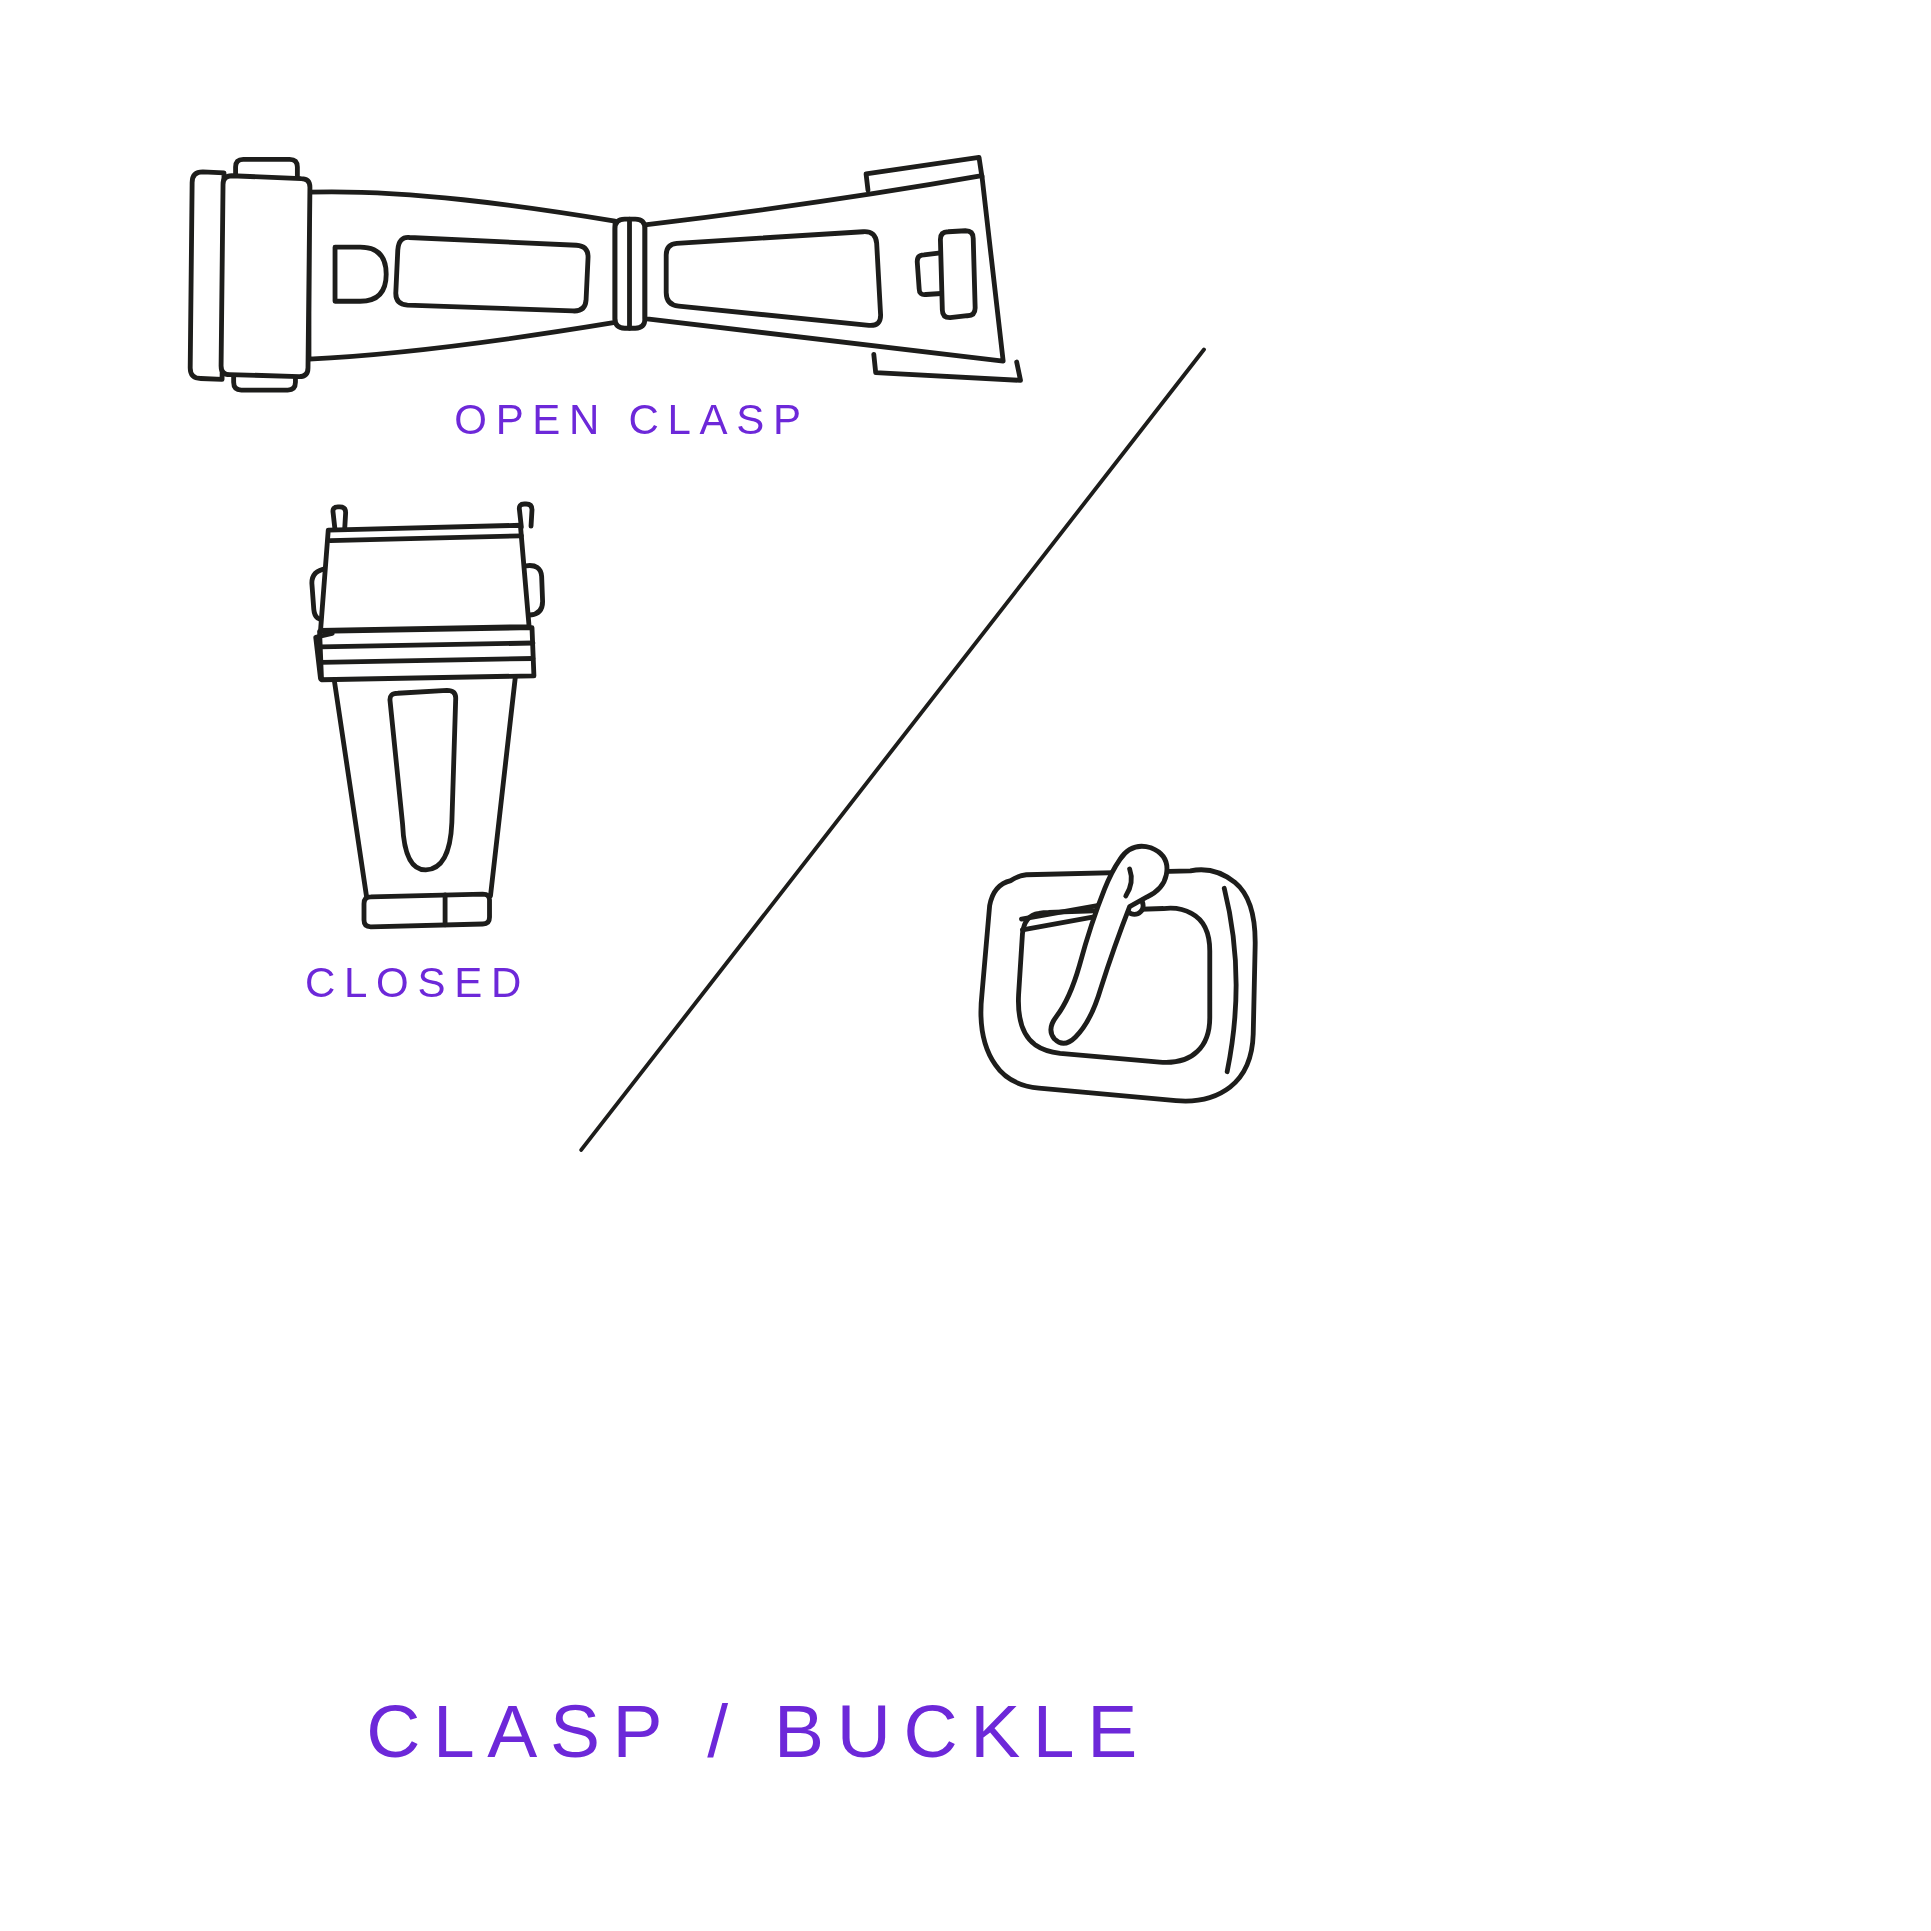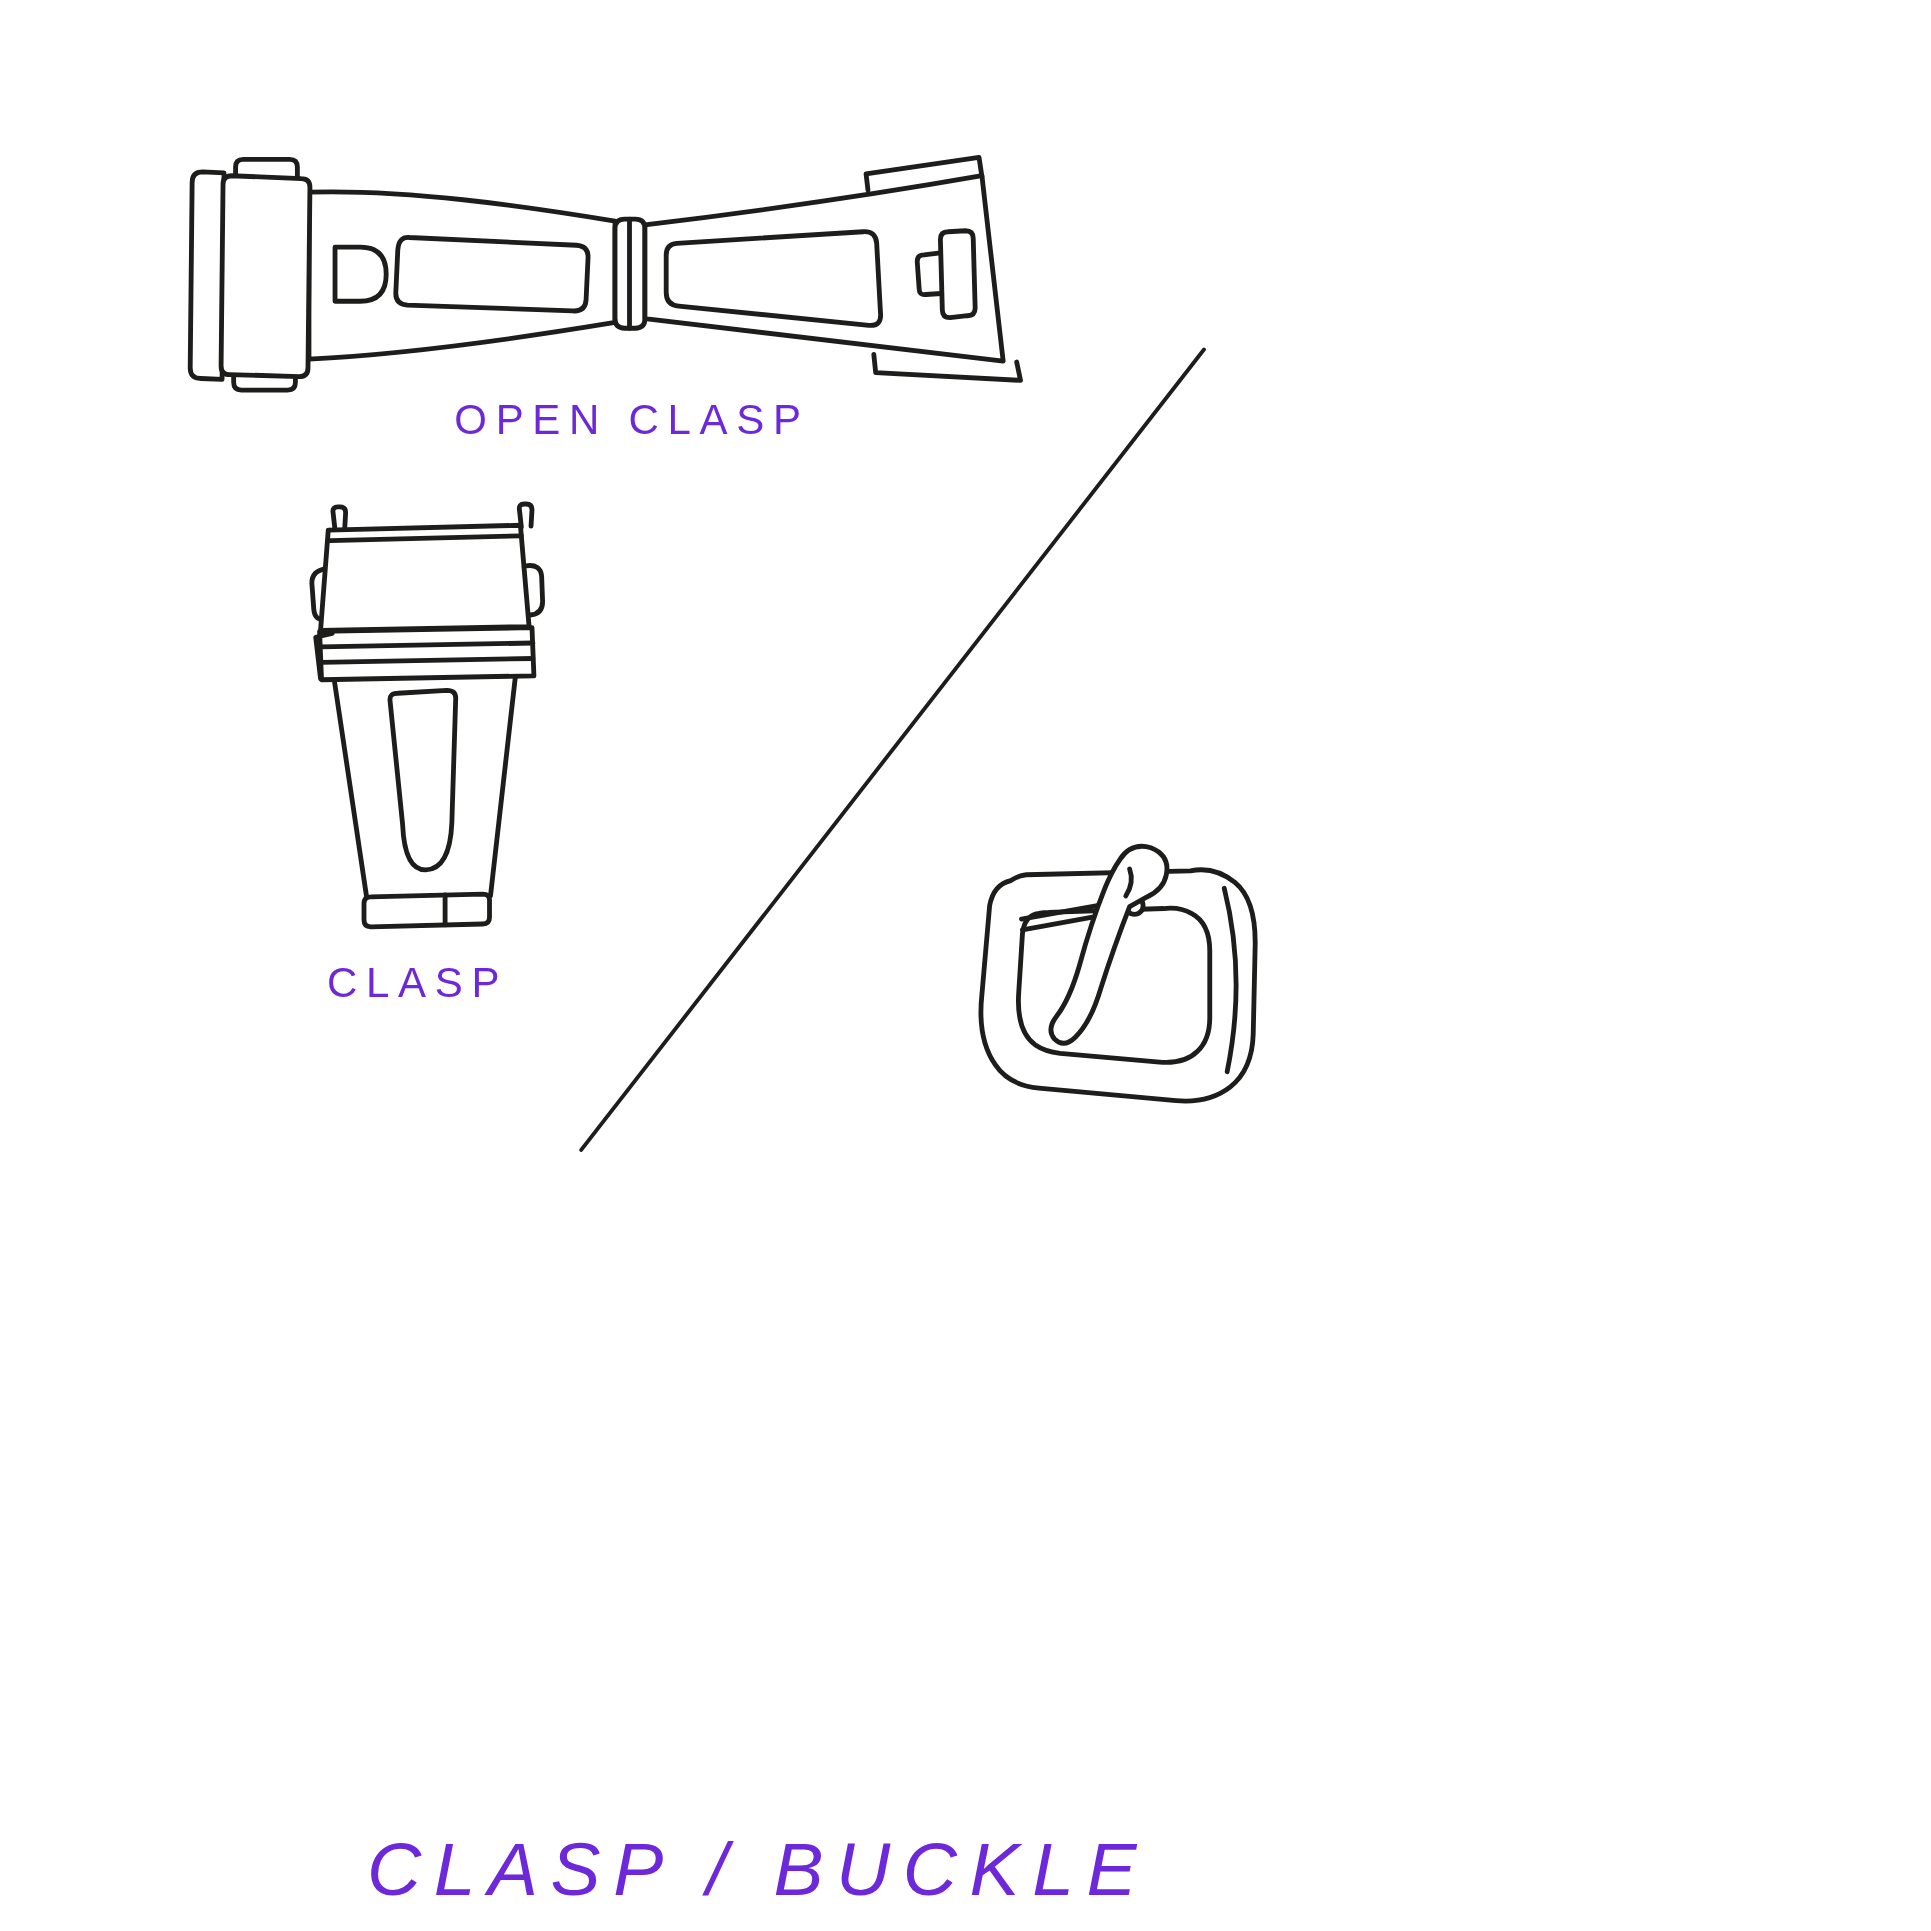--- a/index.html
+++ b/index.html
@@ -10,21 +10,21 @@
     position: relative;
     overflow: hidden;
     color: #1d1d1b;
   }
   .canvas { position: absolute; left: 0; top: 0; width: 1931px; height: 1931px; }
   .label { position: absolute; text-align: center; color: #6d28d9; white-space: nowrap; }
   .label-small { font-size: 42px; letter-spacing: 8.7px; font-weight: 400; }
   .label-title { font-size: 75px; letter-spacing: 12.6px; font-weight: 400; }
   .lbl-open   { left: 294px; top: 396px;  width: 676px; }
   .lbl-closed { left: 128px; top: 959px;  width: 579px; }
-  .lbl-title  { left: 0px;   top: 1826px; width: 1516px; font-style: italic; }
+  .lbl-title  { left: 0px;   top: 1688px; width: 1516px; }
 </style>
 </head>
 <body>
 
 <svg class="canvas" viewBox="0 0 2000 2000" width="1931" height="1931" xmlns="http://www.w3.org/2000/svg">
 
   <g stroke="#1d1d1b" stroke-width="5" fill="none" stroke-linejoin="round" stroke-linecap="round">
 
     <path d="M232,179 L210,178 Q199,178 199,189 L197,381 Q197,392 208,392 L230,393 Z" fill="#ffffff"></path>
 
@@ -92,16 +92,16 @@
     <path d="M1059,963 L1170,943"></path>
     <circle cx="1175" cy="938" r="9" fill="#ffffff"></circle>
 
     <path d="M1160,890 Q1172,872 1192,878 Q1212,886 1208,906 Q1205,921 1188,929 L1170,939 Q1154,980 1140,1024 Q1130,1058 1114,1074 Q1102,1086 1092,1076 Q1084,1066 1094,1053 Q1108,1035 1118,1000 Q1130,956 1144,921 Q1151,903 1160,890 Z" fill="#ffffff"></path>
     <path d="M1166,928 Q1175,914 1170,900"></path>
   </g>
 </svg>
 
 <div class="label label-small lbl-open">OPEN CLASP</div>
 
-<div class="label label-small lbl-closed">CLASP</div>
+<div class="label label-small lbl-closed">CLOSED</div>
 
 <div class="label label-title lbl-title">CLASP / BUCKLE</div>
 
 
 </body></html>

